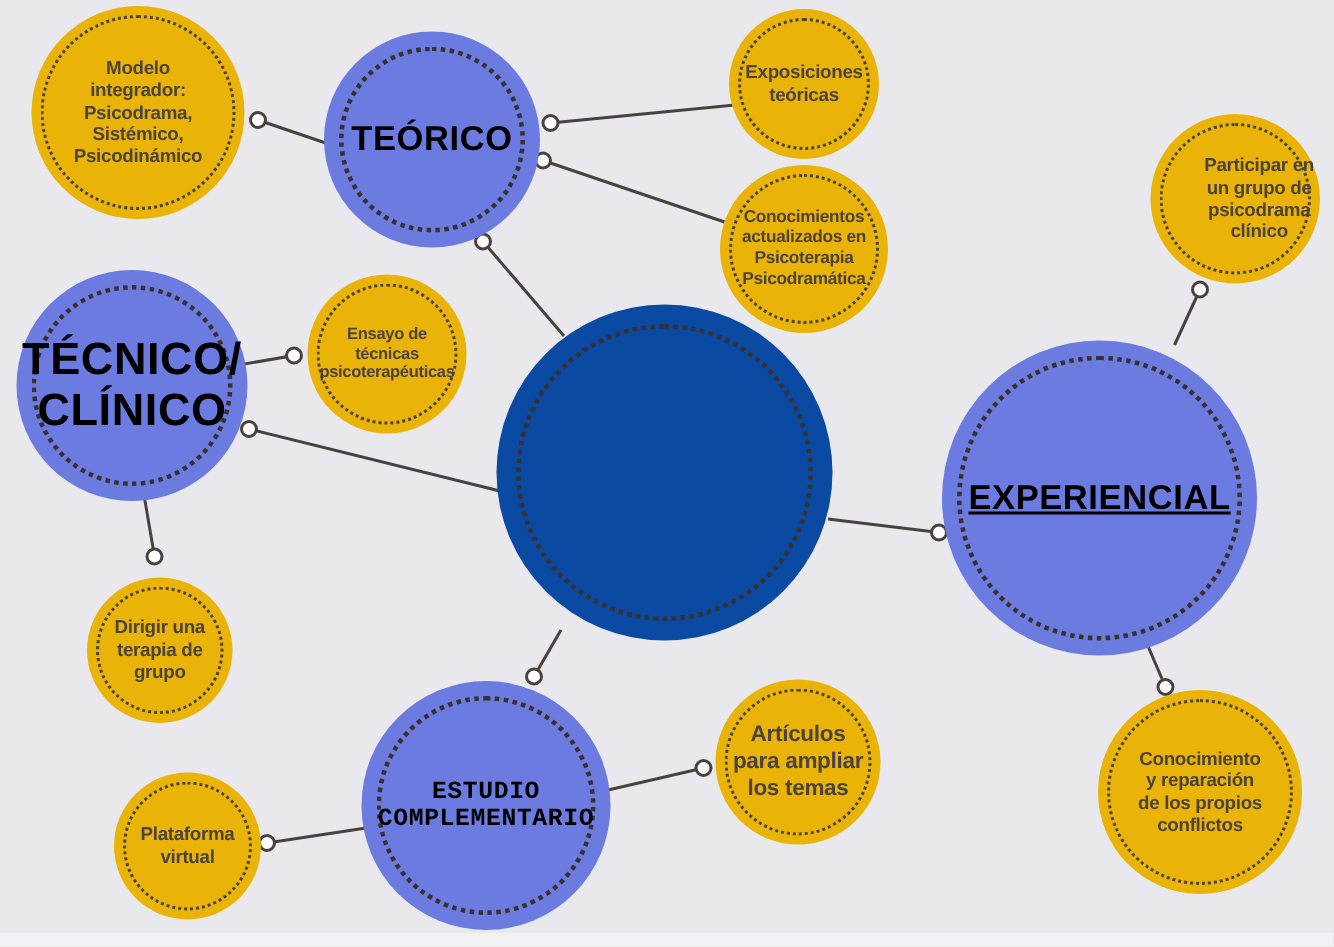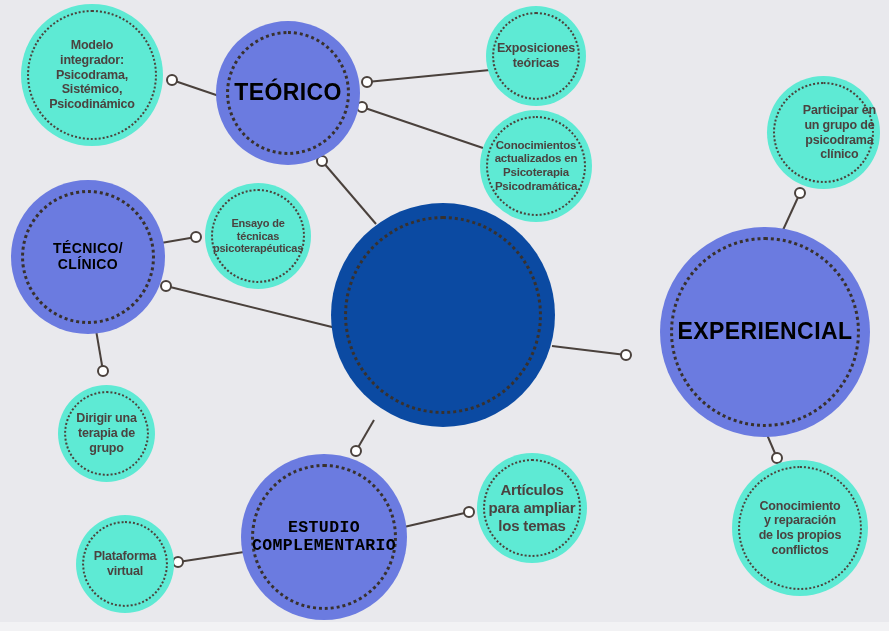--- a/index.html
+++ b/index.html
@@ -24,21 +24,21 @@
     border-radius: 50%;
     display: flex;
     align-items: center;
     justify-content: center;
     text-align: center;
     font-weight: bold;
     z-index: 2;
     box-sizing: border-box;
   }
   .node--white {
-    background: #5eead4;
+    background: #eab308;
     color: #4b4340;
   }
   .node--blue {
     background: #6b7be0;
     color: #000000;
   }
   .node--navy {
     background: #0b4aa2;
     color: #ffffff;
   }
@@ -124,27 +124,27 @@
 
   <div class="node node--navy" style="left:331px; top:203px; width:224px; height:224px; font-size:25px;">
     <div class="ring"></div>
   </div>
 
   <div class="node node--blue" style="left:216px; top:21px; width:144px; height:144px; font-size:23px;">
     <div class="ring"></div>
     <div class="node-label">TEÓRICO</div>
   </div>
 
-  <div class="node node--blue" style="left:11px; top:180px; width:154px; height:154px; font-size:14px;">
+  <div class="node node--blue" style="left:11px; top:180px; width:154px; height:154px; font-size:30px;">
     <div class="ring"></div>
     <div class="node-label">TÉCNICO/
 CLÍNICO</div>
   </div>
 
-  <div class="node node--blue" style="left:660px; top:227px; width:210px; height:210px; font-size:23px;">
+  <div class="node node--blue" style="left:628px; top:227px; width:210px; height:210px; font-size:23px;text-decoration:underline;">
     <div class="ring"></div>
     <div class="node-label">EXPERIENCIAL</div>
   </div>
 
   <div class="node node--blue" style="left:241px; top:454px; width:166px; height:166px; font-size:16.5px;font-family:Liberation Mono, monospace;">
     <div class="ring"></div>
     <div class="node-label">ESTUDIO
 COMPLEMENTARIO</div>
   </div>
 

